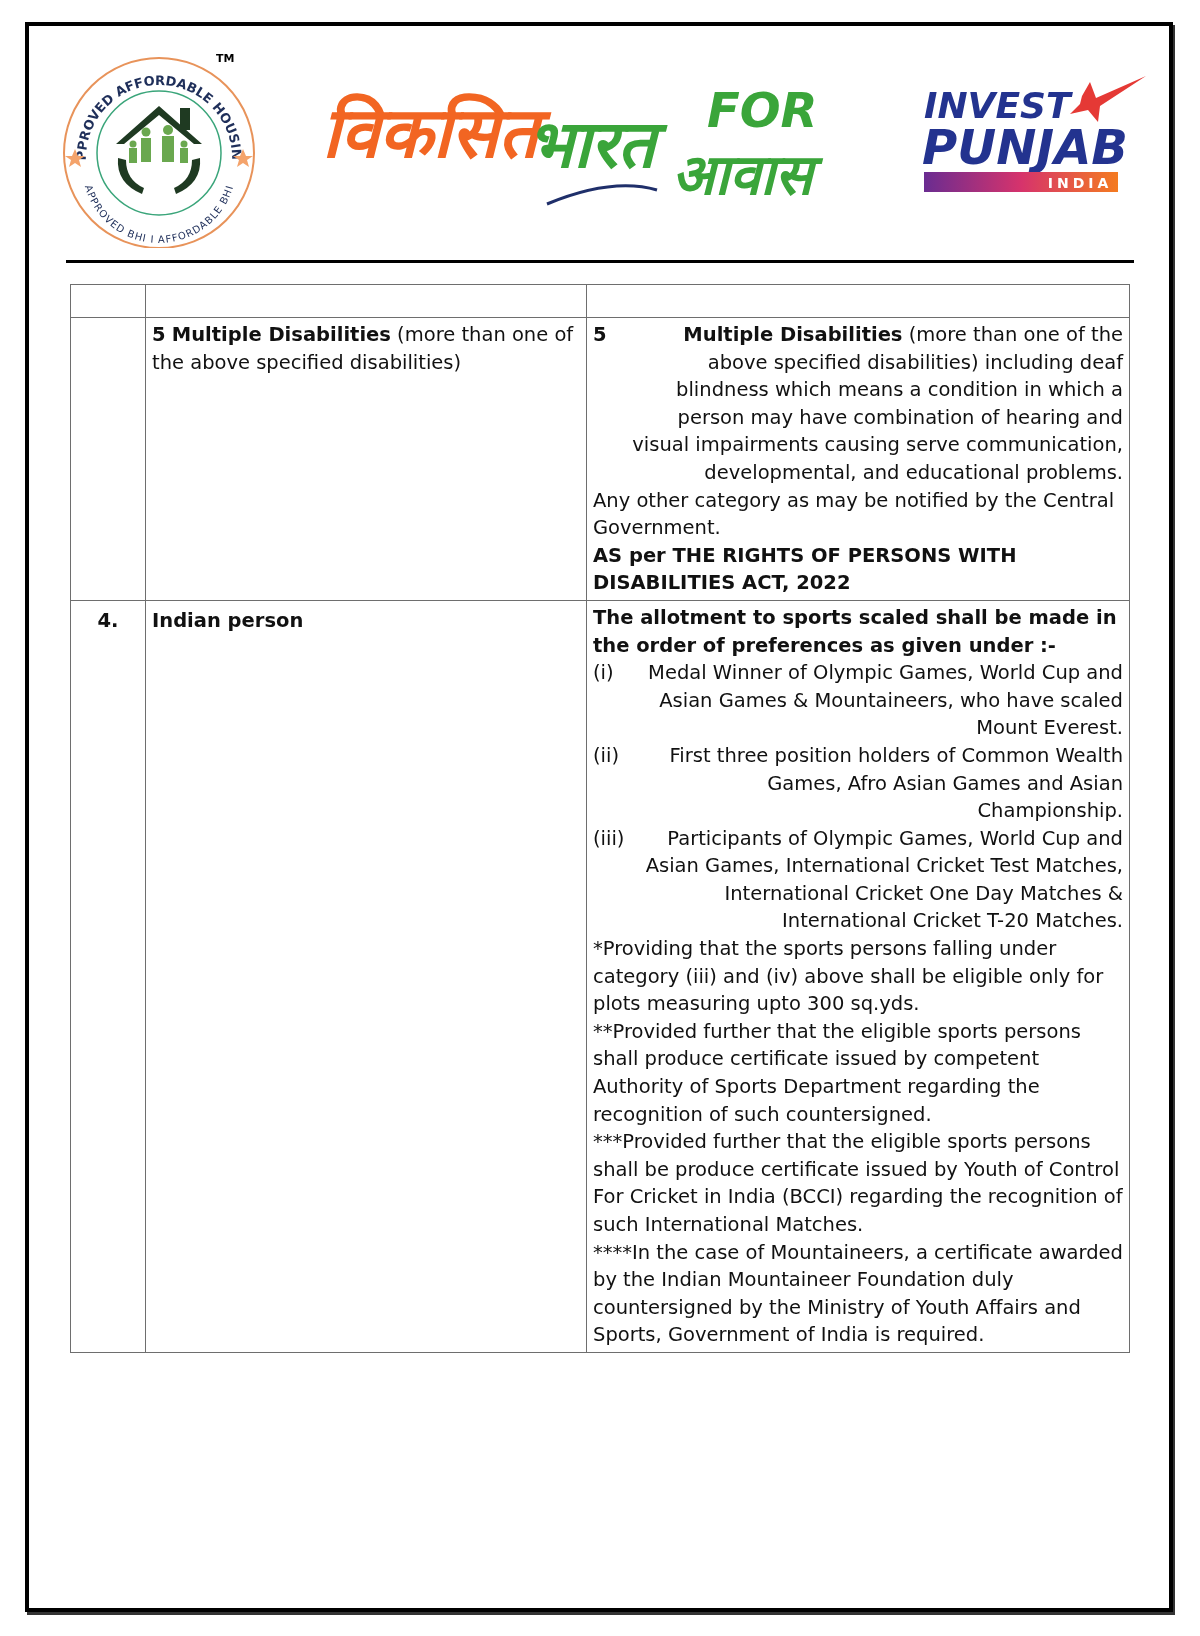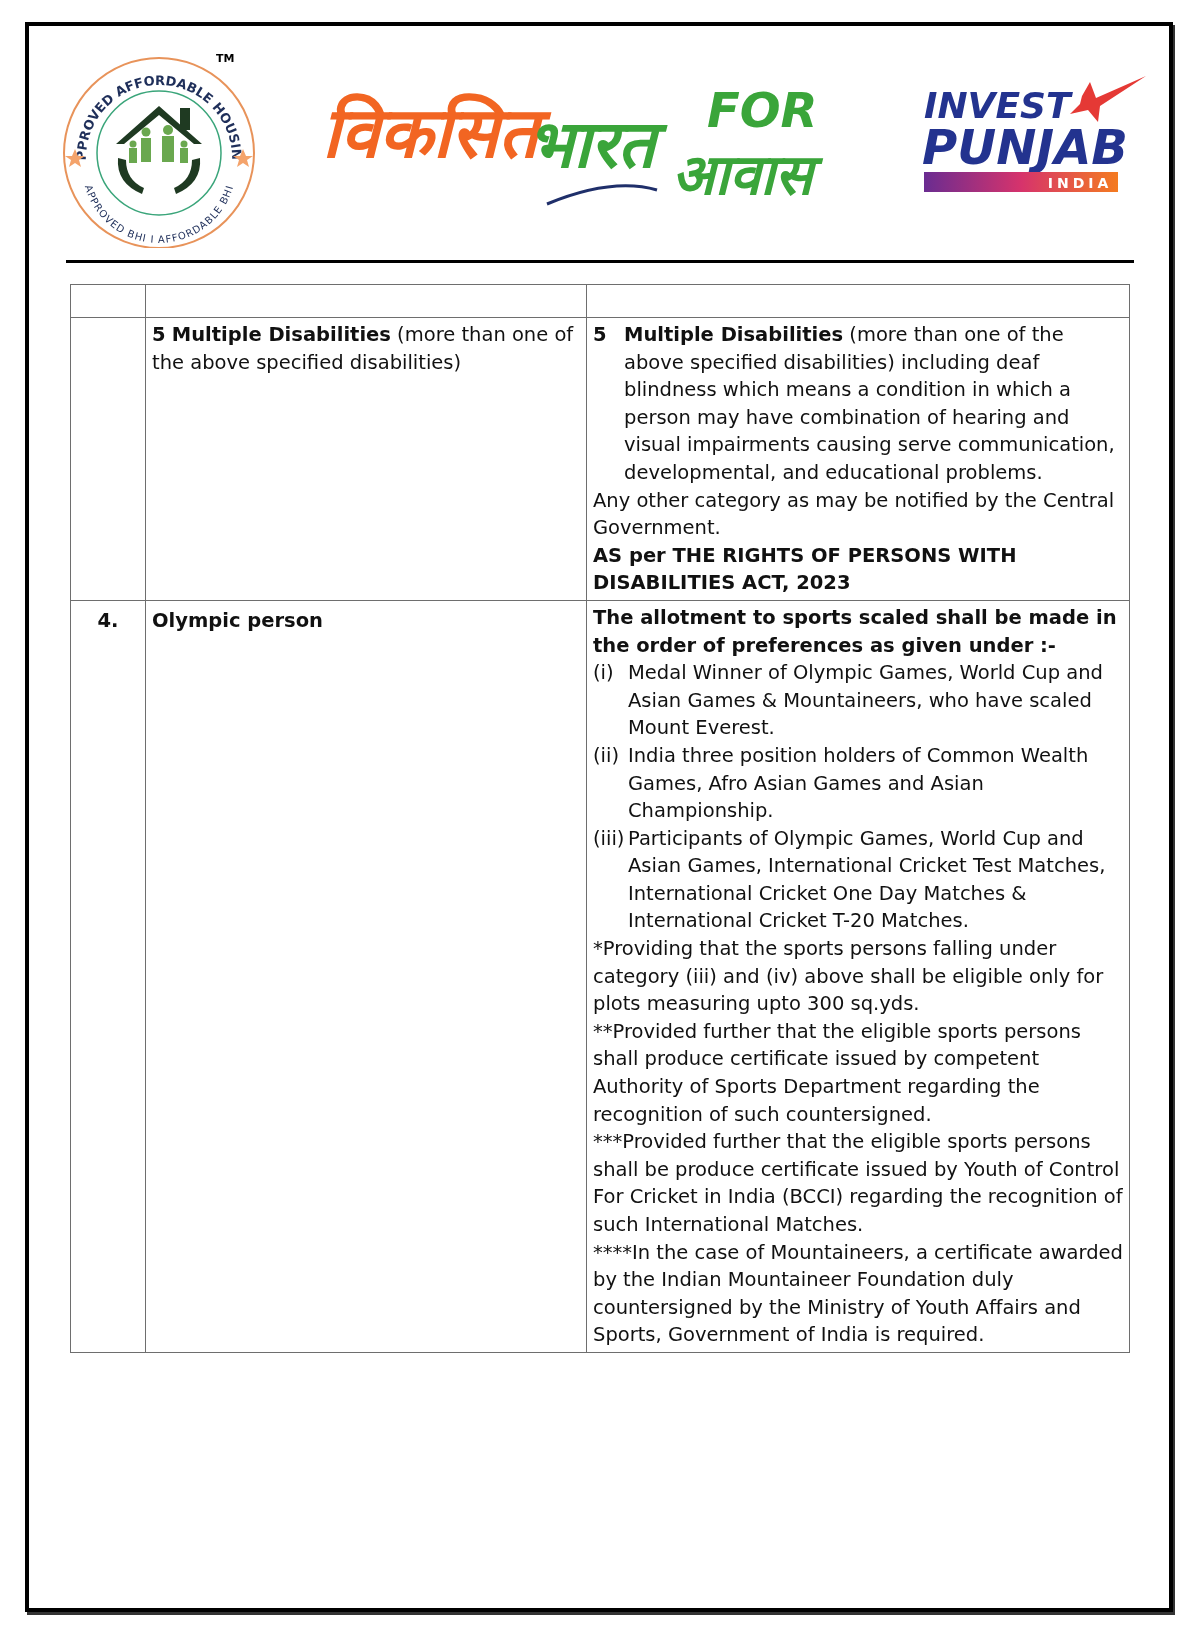--- a/index.html
+++ b/index.html
@@ -19,21 +19,21 @@
                     border-collapse: collapse; table-layout: fixed; padding-left: 32px; }
   table.doc-table td { border: 1px solid #6e6e6e; vertical-align: top; padding: 3px 6px 3px 6px;
                        font-size: 19.5px; line-height: 27.6px; }
   col.c1 { width: 75px; } col.c2 { width: 441px; } col.c3 { width: 543px; }
   tr.empty-row td { height: 26px; }
   .num-cell { text-align: center; font-weight: bold; padding-top: 6px !important; }
   .b { font-weight: bold; }
   .hang { display: flex; }
   .hang .lbl { flex: 0 0 31px; }
   .hang .lbl.wide { flex: 0 0 35px; }
-  .hang .txt { flex: 1; }
+  .hang .txt { flex: 1; text-align: right; }
   .pad-top { padding-top: 6px !important; }
 </style>
 </head>
 <body>
 
 <div class="page-border"></div>
 
 <svg class="logo-bhi" viewBox="0 0 206 200">
   <defs>
     <path id="arcTop" d="M 30 110 A 73 73 0 0 1 176 110"></path>
@@ -114,36 +114,36 @@
     <td>
       <span class="b">5</span>
       <span class="b">Multiple Disabilities</span><span> (more than one of the above specified disabilities)</span>
     </td>
     <td>
       <div class="hang">
         <span class="lbl b">5</span>
         <span class="txt"><span class="b">Multiple Disabilities</span><span> (more than one of the above specified disabilities) including deaf blindness which means a condition in which a person may have combination of hearing and visual impairments causing serve communication, developmental, and educational problems.</span></span>
       </div>
       <div>Any other category as may be notified by the Central Government.</div>
-      <div class="b">AS per THE RIGHTS OF PERSONS WITH DISABILITIES ACT, 2023</div>
+      <div class="b">AS per THE RIGHTS OF PERSONS WITH DISABILITIES ACT, 2022</div>
     </td>
   </tr>
 
   <tr>
     <td class="num-cell">4.</td>
-    <td class="b pad-top">Olympic person</td>
+    <td class="b pad-top">Indian person</td>
     <td>
       <div class="b">The allotment to sports scaled shall be made in the order of preferences as given under :-</div>
       <div class="hang">
         <span class="lbl wide">(i)</span>
         <span class="txt">Medal Winner of Olympic Games, World Cup and Asian Games &amp; Mountaineers, who have scaled Mount Everest.</span>
       </div>
       <div class="hang">
         <span class="lbl wide">(ii)</span>
-        <span class="txt">India three position holders of Common Wealth Games, Afro Asian Games and Asian Championship.</span>
+        <span class="txt">First three position holders of Common Wealth Games, Afro Asian Games and Asian Championship.</span>
       </div>
       <div class="hang">
         <span class="lbl wide">(iii)</span>
         <span class="txt">Participants of Olympic Games, World Cup and Asian Games, International Cricket Test Matches, International Cricket One Day Matches &amp; International Cricket T-20 Matches.</span>
       </div>
       <div>*Providing that the sports persons falling under category (iii) and (iv) above shall be eligible only for plots measuring upto 300 sq.yds.</div>
       <div>**Provided further that the eligible sports persons shall produce certificate issued by competent Authority of Sports Department regarding the recognition of such countersigned.</div>
       <div>***Provided further that the eligible sports persons shall be produce certificate issued by Youth of Control For Cricket in India (BCCI) regarding the recognition of such International Matches.</div>
       <div>****In the case of Mountaineers, a certificate awarded by the Indian Mountaineer Foundation duly countersigned by the Ministry of Youth Affairs and Sports, Government of India is required.</div>
     </td>

